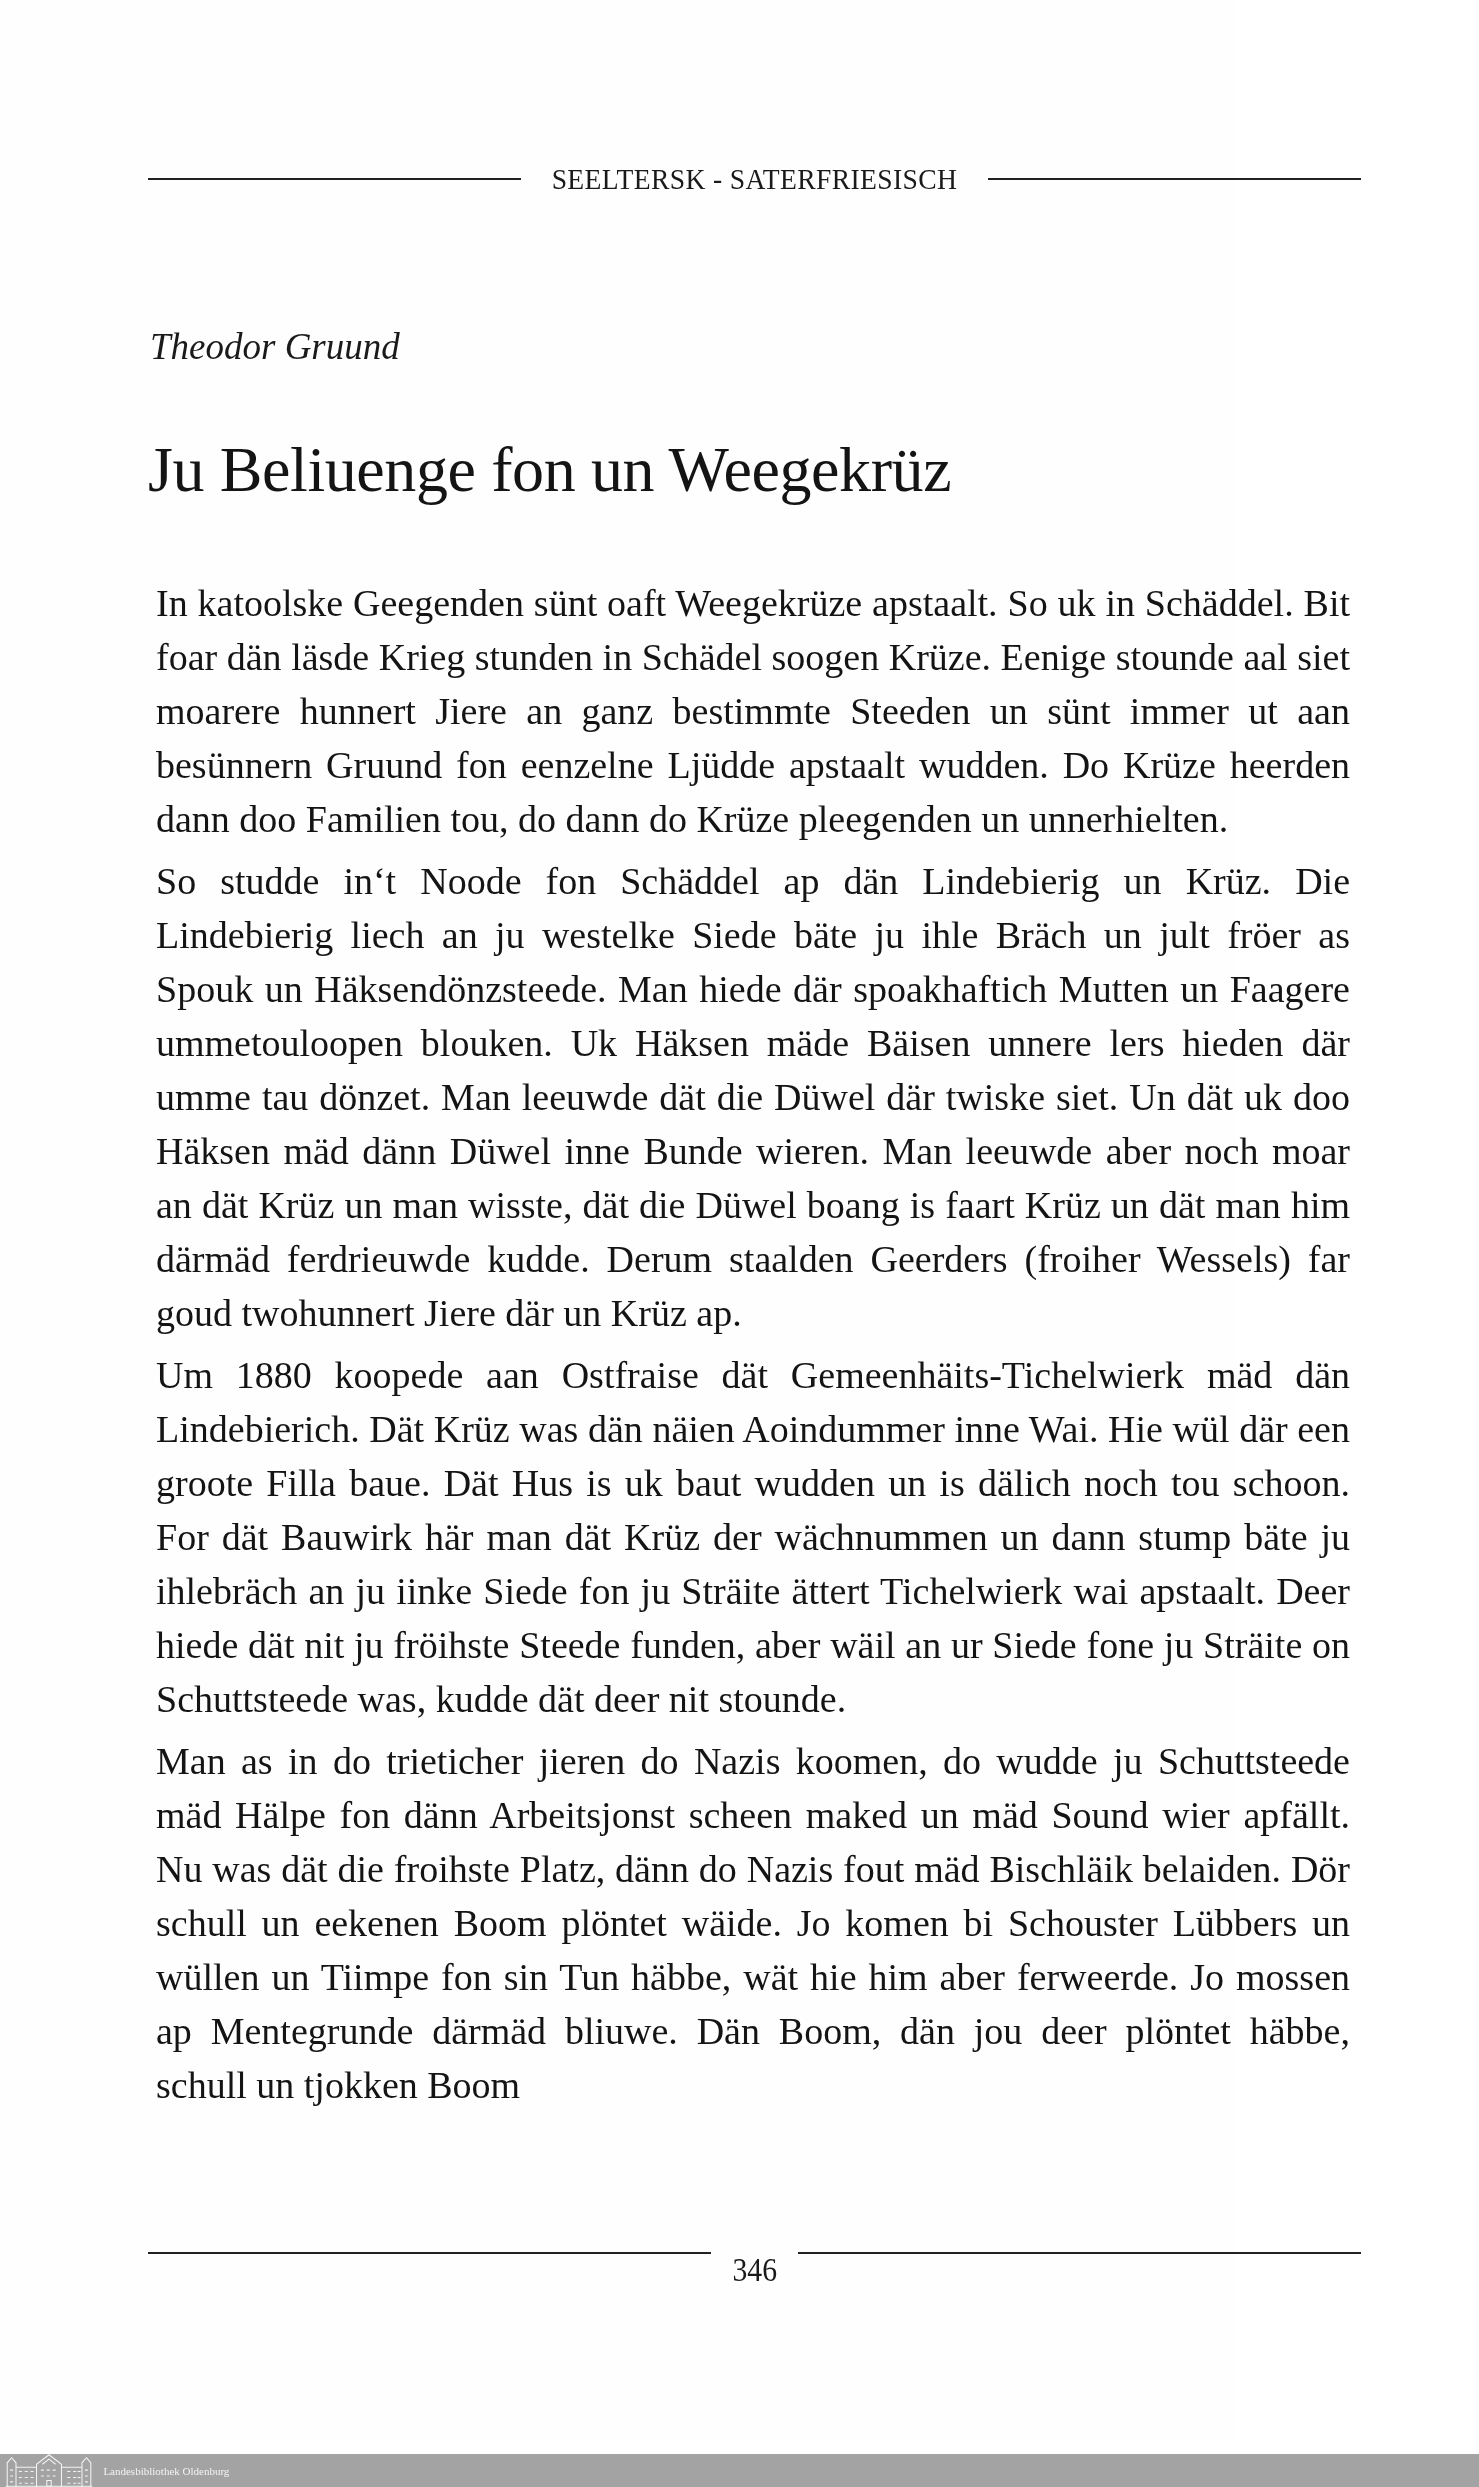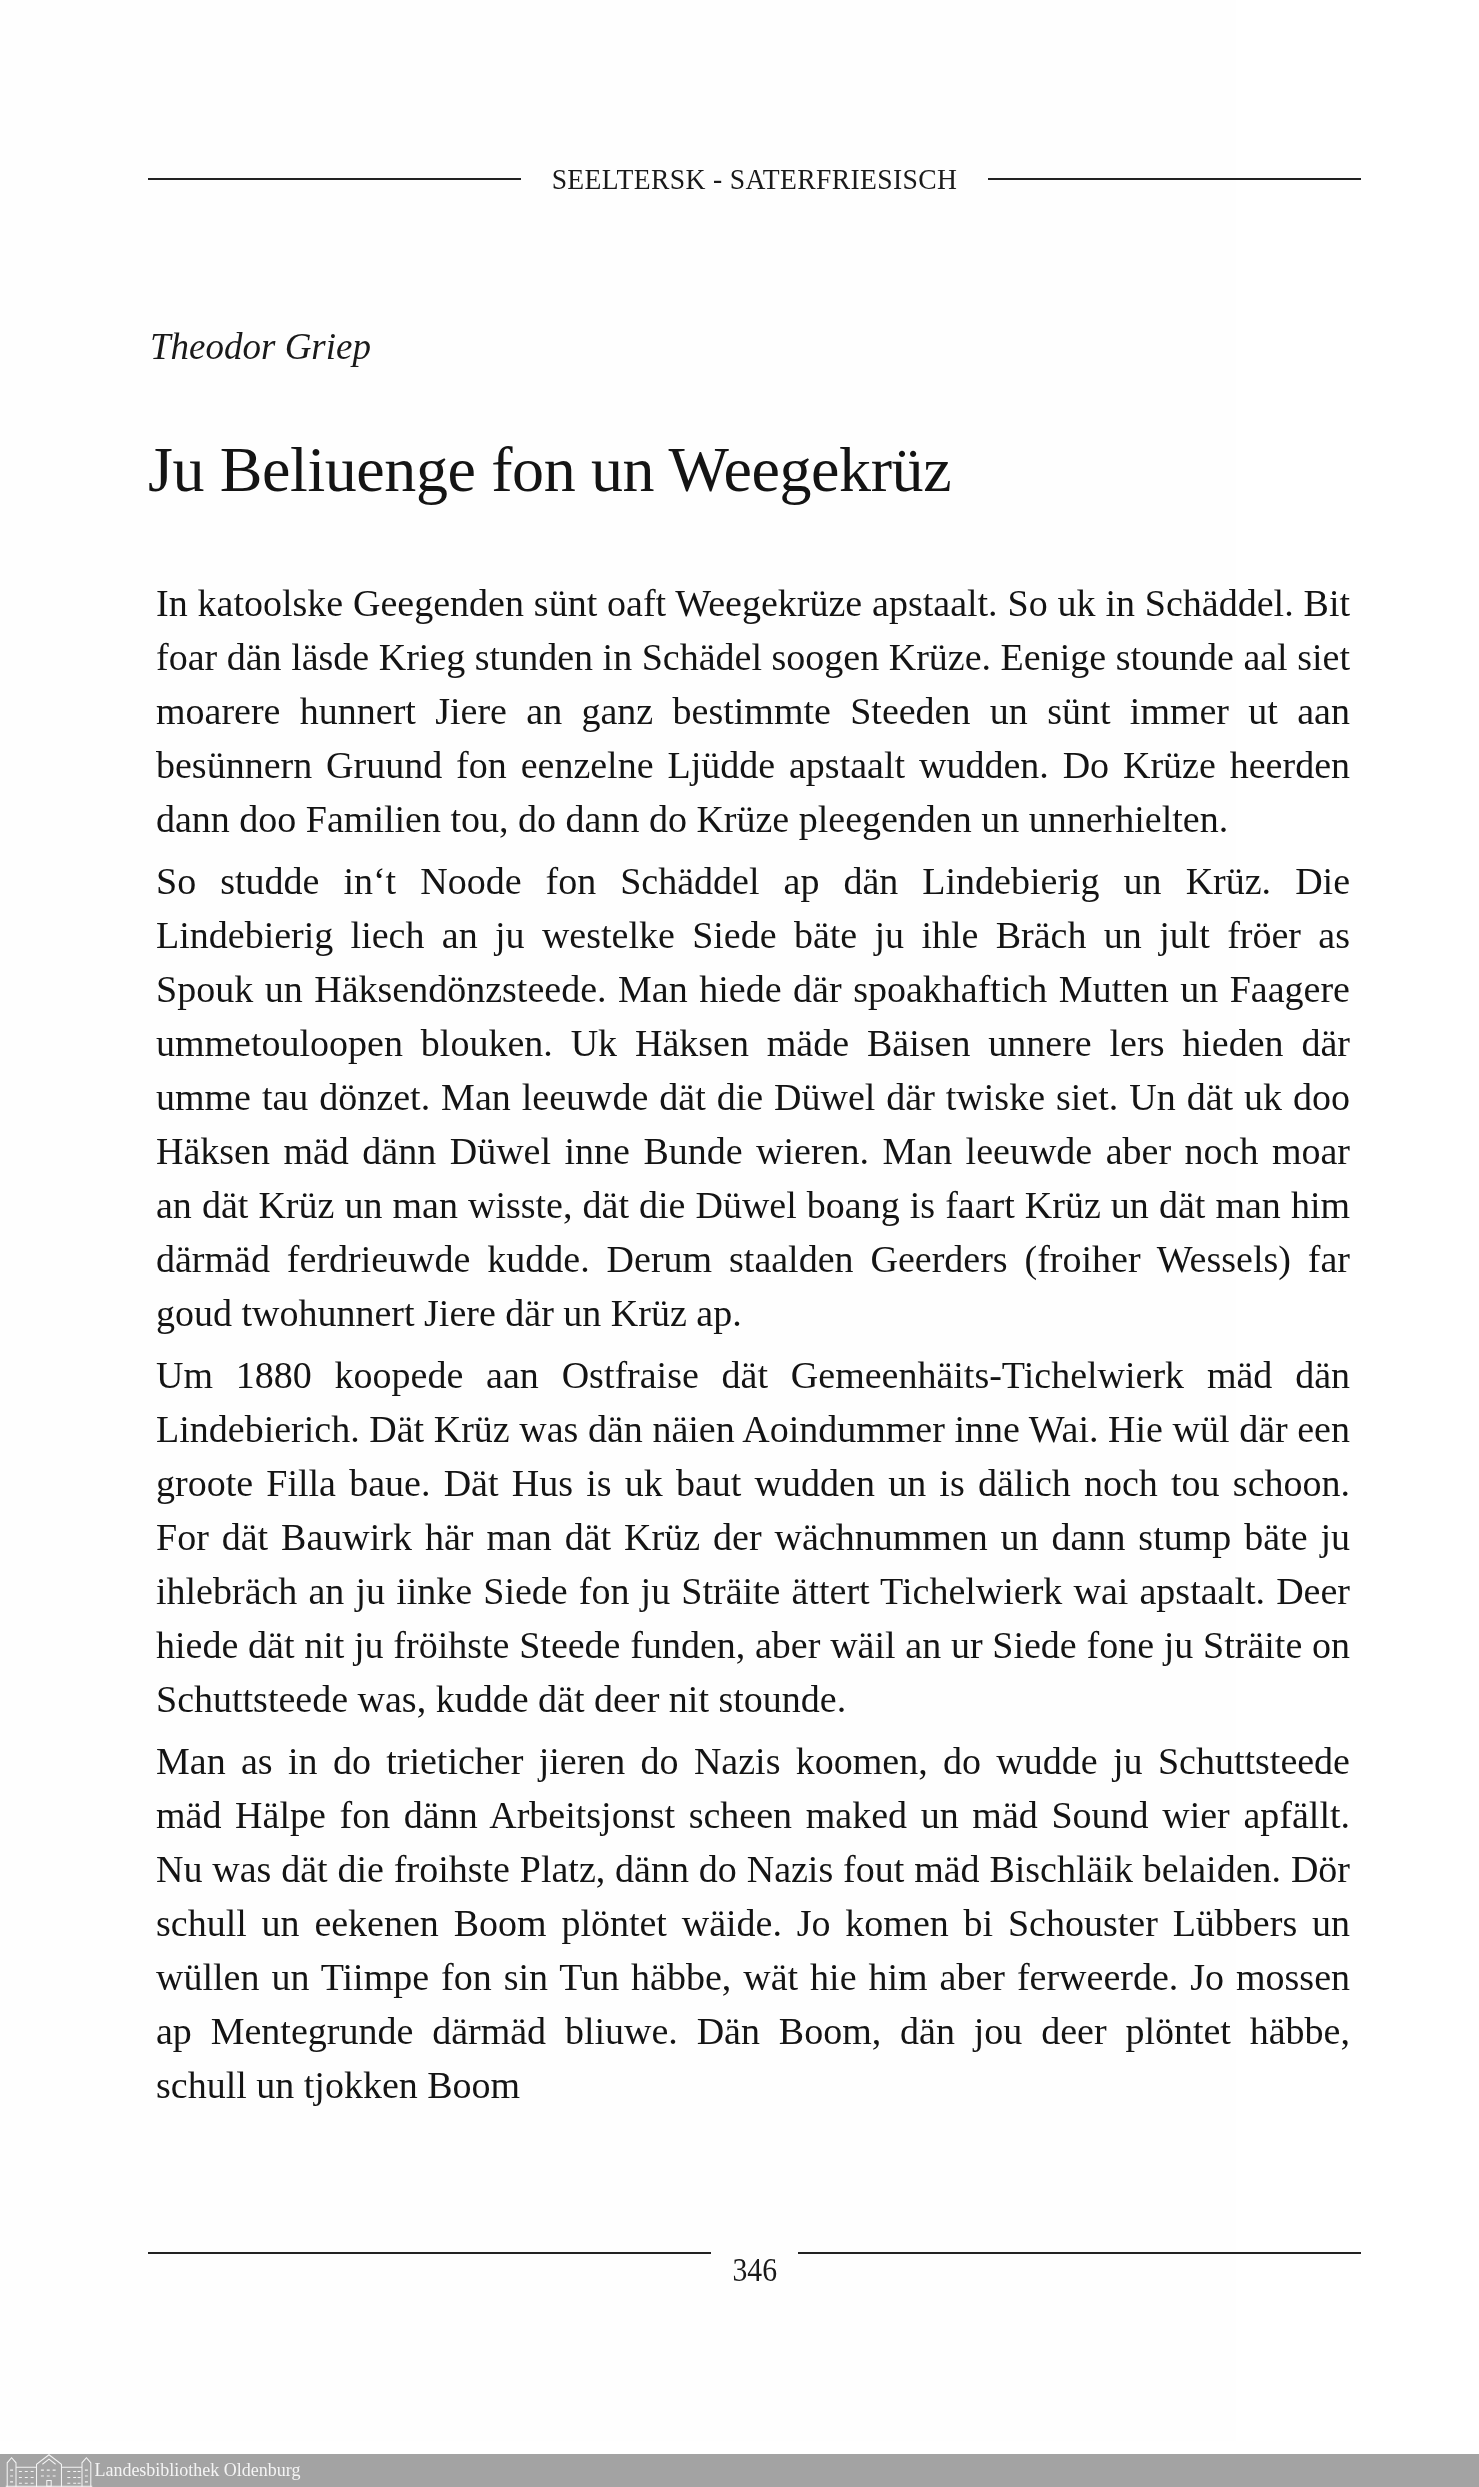--- a/index.html
+++ b/index.html
@@ -102,38 +102,39 @@
       display: flex;
       align-items: center;
     }
     .library-logo {
       width: 90px;
       height: 33px;
       margin-left: 4.4px;
       display: block;
     }
     .library-name {
-      font-size: 18px;
+      margin-left: 9px;
+      font-size: 11px;
       color: #f4f4f4;
       font-family: "Liberation Serif", serif;
       white-space: nowrap;
     }
   </style>
 </head>
 <body>
 
 <div class="page">
 
   <div class="running-head">
     <div class="rule"></div>
     <div class="running-head-text">SEELTERSK - SATERFRIESISCH</div>
     <div class="rule"></div>
   </div>
 
-  <div class="author">Theodor Griep</div>
+  <div class="author">Theodor Gruund</div>
 
   <h1 class="title">Ju Beliuenge fon un Weegekrüz</h1>
 
   <div class="body-text">
     <p>In katoolske Geegenden sünt oaft Weegekrüze apstaalt. So uk in Schäddel. Bit foar dän läsde Krieg stunden in Schädel soogen Krüze. Eenige stounde aal siet moarere hunnert Jiere an ganz bestimmte Steeden un sünt immer ut aan besünnern Gruund fon eenzelne Ljüdde apstaalt wudden. Do Krüze heerden dann doo Familien tou, do dann do Krüze pleegenden un unnerhielten.</p>
     <p>So studde in‘t Noode fon Schäddel ap dän Lindebierig un Krüz. Die Lindebierig liech an ju westelke Siede bäte ju ihle Bräch un jult fröer as Spouk un Häksendönzsteede. Man hiede där spoakhaftich Mutten un Faagere ummetouloopen blouken. Uk Häksen mäde Bäisen unnere lers hieden där umme tau dönzet. Man leeuwde dät die Düwel där twiske siet. Un dät uk doo Häksen mäd dänn Düwel inne Bunde wie­ren. Man leeuwde aber noch moar an dät Krüz un man wisste, dät die Düwel boang is faart Krüz un dät man him därmäd ferdrieuwde kudde. Derum staalden Geerders (froiher Wessels) far goud twohunnert Jiere där un Krüz ap.</p>
     <p>Um 1880 koopede aan Ostfraise dät Gemeenhäits-Tichelwierk mäd dän Lindebierich. Dät Krüz was dän näien Aoindummer inne Wai. Hie wül där een groote Filla baue. Dät Hus is uk baut wudden un is dä­lich noch tou schoon. For dät Bauwirk här man dät Krüz der wäch­nummen un dann stump bäte ju ihlebräch an ju iinke Siede fon ju Sträite ättert Tichelwierk wai apstaalt. Deer hiede dät nit ju fröihste Steede funden, aber wäil an ur Siede fone ju Sträite on Schuttsteede was, kudde dät deer nit stounde.</p>
     <p>Man as in do trieticher jieren do Nazis koomen, do wudde ju Schutt­steede mäd Hälpe fon dänn Arbeitsjonst scheen maked un mäd Sound wier apfällt. Nu was dät die froihste Platz, dänn do Nazis fout mäd Bischläik belaiden. Dör schull un eekenen Boom plöntet wäide. Jo ko­men bi Schouster Lübbers un wüllen un Tiimpe fon sin Tun häbbe, wät hie him aber ferweerde. Jo mossen ap Mentegrunde därmäd bliu­we. Dän Boom, dän jou deer plöntet häbbe, schull un tjokken Boom</p>
   </div>
 

